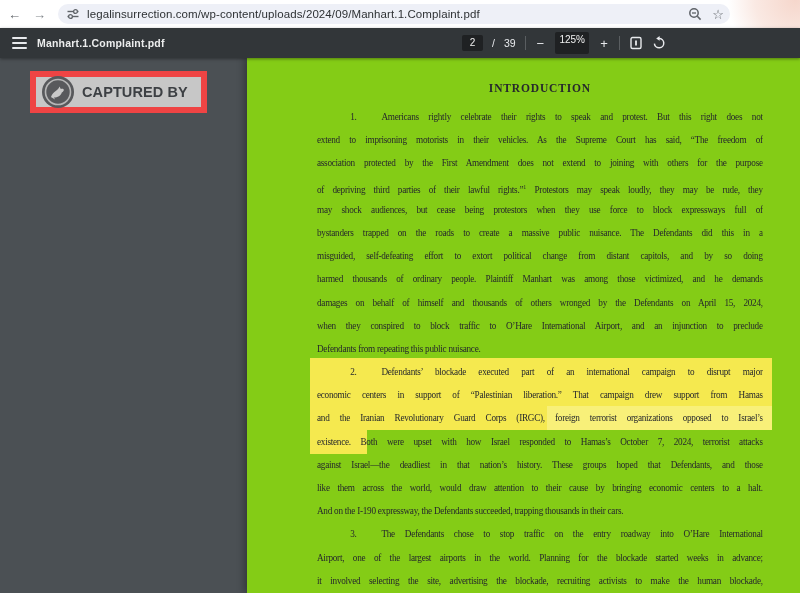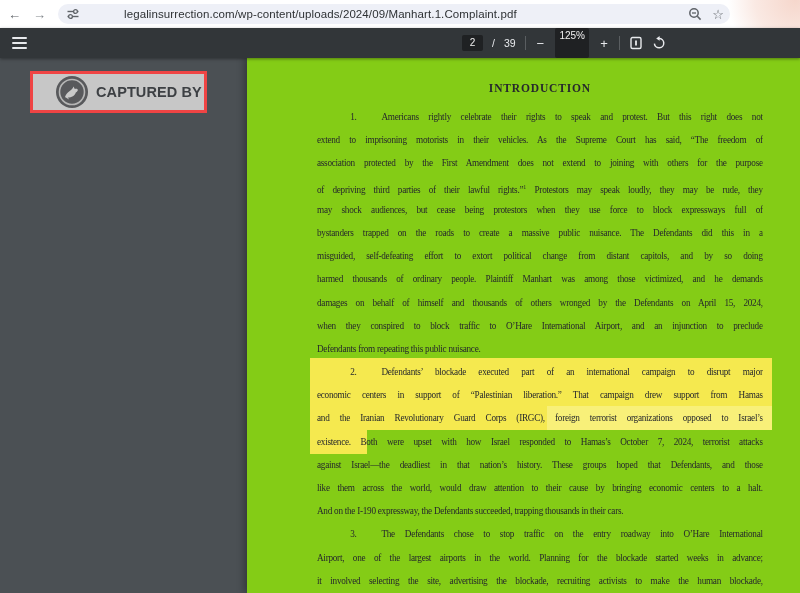--- a/index.html
+++ b/index.html
@@ -7,51 +7,51 @@
               font-family:"Liberation Sans", sans-serif; }
 
   
   .browser-bar { position:absolute; left:0; top:0; width:800px; height:28px; background:#ffffff; }
   .browser-accent { position:absolute; right:0; top:0; width:90px; height:28px;
       background: radial-gradient(circle at 95% 0%, #f6d7cc 0%, rgba(246,215,204,0.55) 45%, rgba(255,255,255,0) 75%); }
   .nav-icons { position:absolute; left:8px; top:0; height:28px; display:flex; align-items:center; gap:12px; }
   .nav-glyph { font-size:13px; color:#5f6368; line-height:1; cursor:default; }
   .nav-glyph.fwd { color:#82878c; }
   .omnibox { position:absolute; left:58px; top:4px; width:672px; height:20px; border-radius:10px;
-             background:#eef0f7; display:flex; align-items:center; padding:0 8px;gap:37px; }
+             background:#eef0f7; display:flex; align-items:center; padding:0 8px; }
   .url-text { font-size:11.5px; color:#2e3134; letter-spacing:0.1px; white-space:nowrap; overflow:hidden; flex:1; }
   .tune-icon { width:14px; height:14px; margin-right:7px; flex:0 0 auto; }
   .omni-right { position:absolute; right:76px; top:4px; height:20px; display:flex; align-items:center; gap:10px; }
   .star-glyph { font-size:13px; color:#5f6368; line-height:1; }
 
   
   .pdf-toolbar { position:absolute; left:0; top:28px; width:800px; height:30px; background:#323639;
                  box-shadow:0 1px 3px rgba(0,0,0,.4); z-index:5; }
   .hamburger { position:absolute; left:12px; top:9px; width:15px; height:12px; display:flex;
                flex-direction:column; justify-content:space-between; cursor:pointer; }
   .hamburger span { display:block; height:1.6px; background:#e8eaed; border-radius:1px; }
   .pdf-title { position:absolute; left:37px; top:0; height:30px; display:flex; align-items:center;
                color:#eceded; font-size:10.5px; font-weight:bold; letter-spacing:0.2px; }
   .pdf-controls { position:absolute; left:462px; top:0; height:30px; display:flex; align-items:center; gap:9px;
                   color:#e8eaed; font-size:10.5px; }
   .page-box { width:21px; height:16px; background:#1f2123; border-radius:2px; color:#f1f1f1;
               text-align:center; line-height:16px; font-size:10px; }
   .page-total { color:#e8eaed; }
   .tb-sep { width:1px; height:14px; background:#5a5e61; }
   .tb-btn { color:#e8eaed; font-size:13px; line-height:1; cursor:pointer; padding:0 2px; }
-  .zoom-box { min-width:34px; height:30px; background:#1f2123; border-radius:2px; color:#f1f1f1;
+  .zoom-box { min-width:34px; height:22px; background:#1f2123; border-radius:2px; color:#f1f1f1;
               text-align:center; line-height:16px; font-size:10px; padding:0 3px; }
   .tb-icon { width:14px; height:14px; cursor:pointer; }
 
   
   .viewer { position:absolute; left:0; top:58px; width:800px; height:535px; background:#4b5054; }
 
   
   .watermark { position:absolute; left:30px; top:13px; width:177px; height:42px; background:#c7c7c7;
-               border:3px solid #ef4444; display:flex; align-items:center; padding:0 8px 0 22px; }
+               border:6px solid #ef4444; display:flex; align-items:center; padding:0 8px 0 5px; }
   .wm-logo { width:34px; height:34px; flex:0 0 auto; margin-right:7px; }
   .wm-text { color:#3d4044; font-weight:bold; font-size:14.5px; line-height:16.5px; letter-spacing:0.1px; white-space:nowrap; }
 
   
   .page { position:absolute; left:247px; top:0; width:553px; height:535px; background:#84cc16;
           box-shadow:-3px 0 7px rgba(0,0,0,0.30); overflow:hidden; }
 
   .hl-rect { position:absolute; }
   .hl-main      { left:63px;  top:300px; width:462px; height:72px; background:var(--hl1); }
   .hl-light     { left:300px; top:348px; width:225px; height:24px; background:var(--hl2); }
@@ -98,20 +98,21 @@
     <span class="star-glyph">☆</span>
   </div>
 </div>
 
 <div class="pdf-toolbar">
   <div class="hamburger">
       <span></span>
       <span></span>
       <span></span>
     </div>
+  <div class="pdf-title">Manhart.1.Complaint.pdf</div>
   <div class="pdf-controls">
     <div class="page-box">2</div>
     <span>/</span>
     <span class="page-total">39</span>
     <div class="tb-sep"></div>
     <span class="tb-btn">−</span>
     <div class="zoom-box">125%</div>
     <span class="tb-btn">+</span>
     <div class="tb-sep"></div>
     <svg class="tb-icon" viewBox="0 0 14 14">

